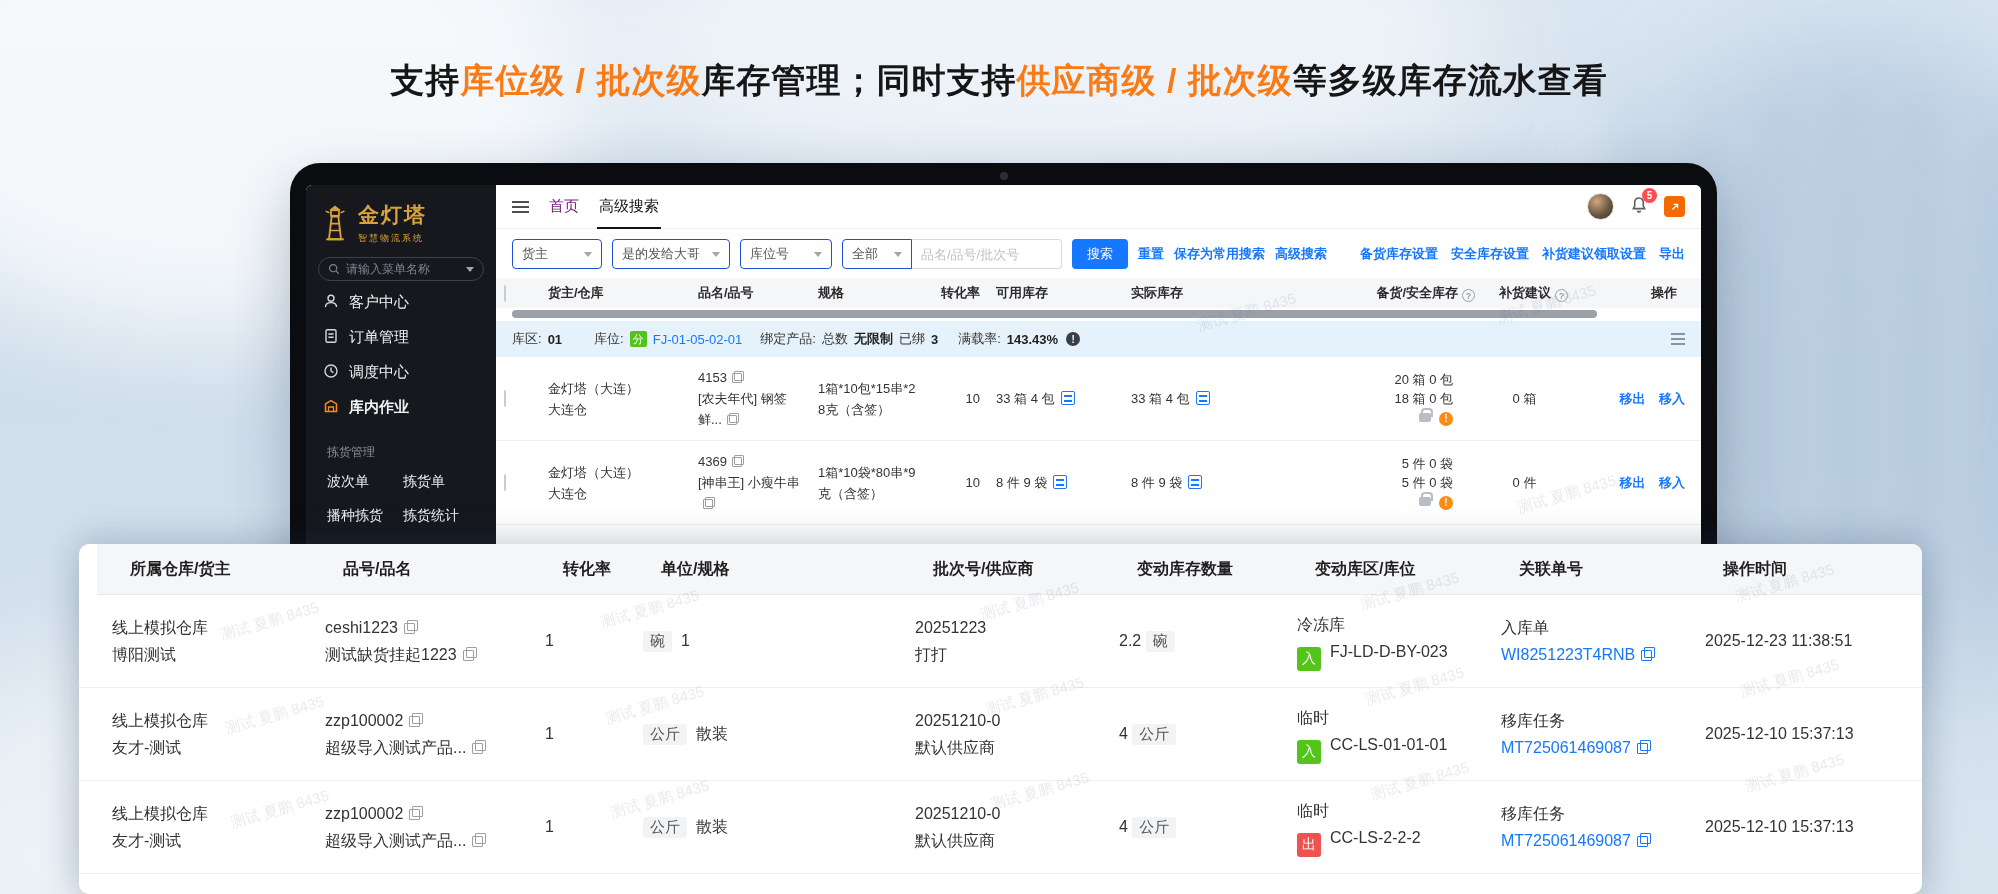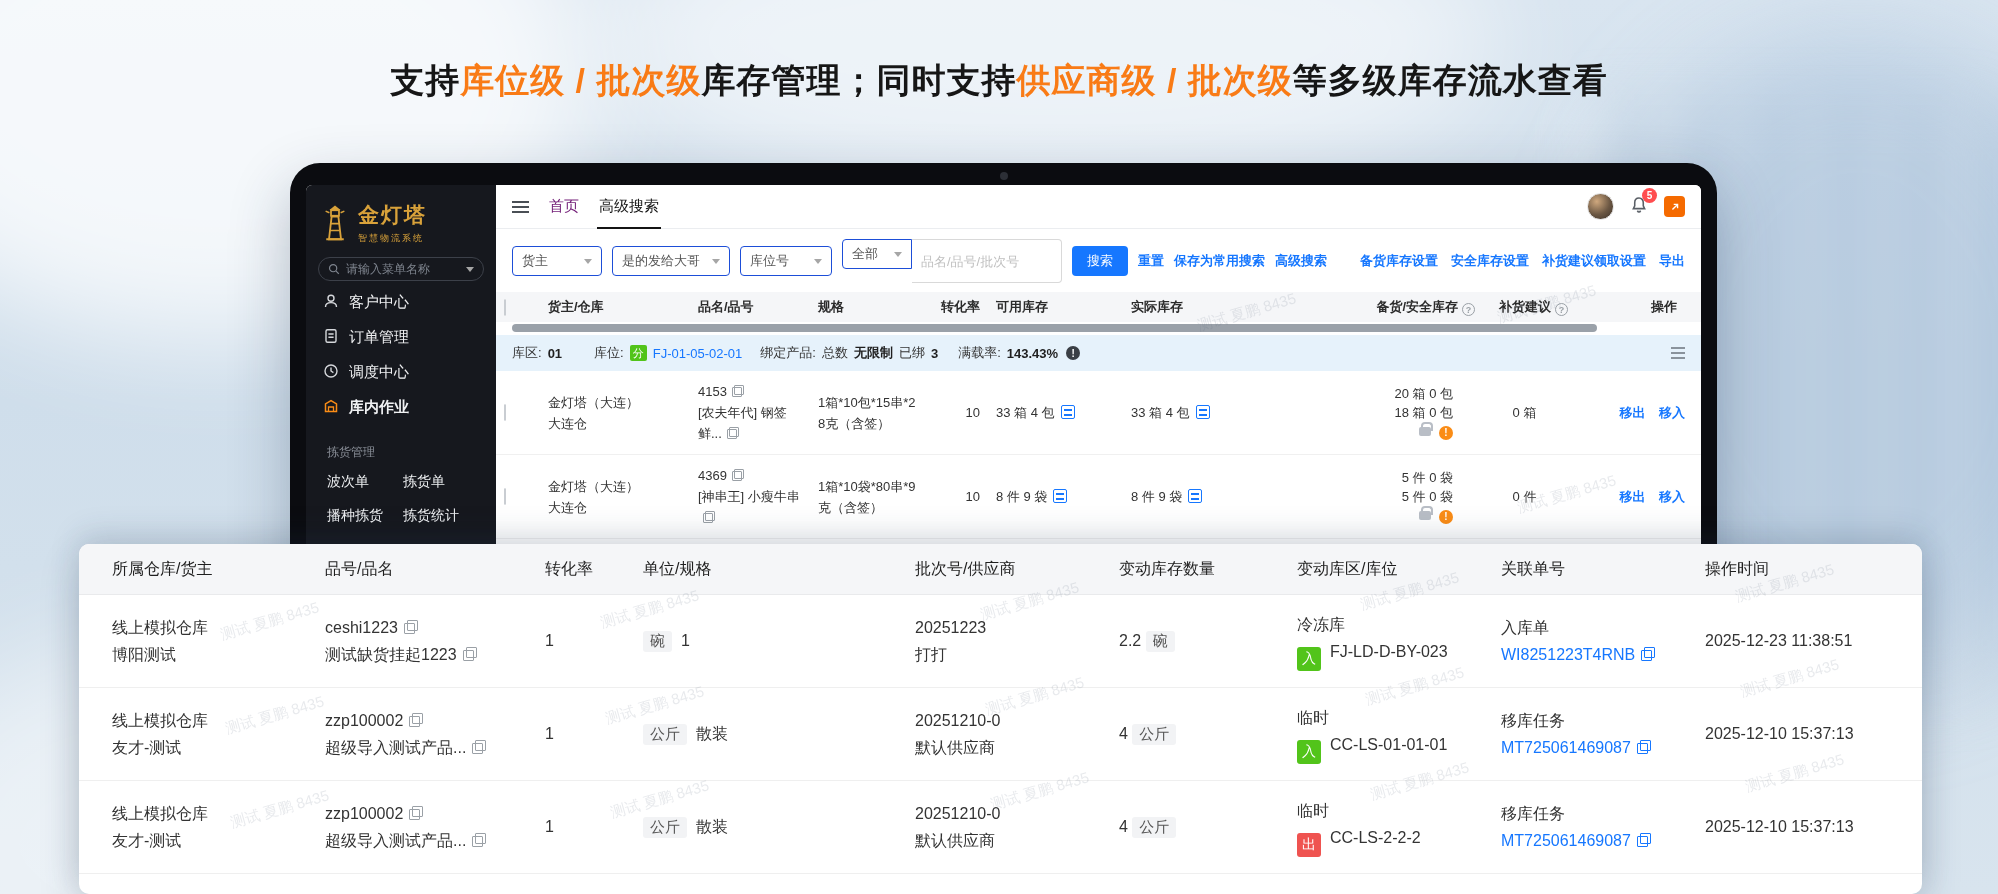--- a/index.html
+++ b/index.html
@@ -51,21 +51,21 @@
   .avatar { width:27px; height:27px; border-radius:50%; background:radial-gradient(circle at 35% 30%, #cfa87e, #6b5743 55%, #3a3028 100%); border:1px solid #e3e3e3; cursor:pointer; }
   .bell-wrap { position:relative; cursor:pointer; }
   .badge { position:absolute; top:-8px; right:-9px; background:#ff4d4f; color:#fff; font-size:10px; font-weight:bold; border-radius:8px; min-width:15px; height:15px; line-height:15px; text-align:center; padding:0 3px; }
   .appbtn { width:21px; height:21px; border-radius:4px; background:#f56a00; display:flex; align-items:center; justify-content:center; cursor:pointer; }
 
   .filterbar { display:flex; align-items:center; gap:10px; padding:10px 16px 9px; flex-shrink:0; }
   .select { display:flex; align-items:center; justify-content:space-between; gap:8px; border:1px solid #1d4ed8; border-radius:4px; height:30px; padding:0 9px; color:#555; cursor:pointer; background:#fff; white-space:nowrap; }
   .caret { width:0; height:0; border-left:4px solid transparent; border-right:4px solid transparent; border-top:5px solid #a6a6a6; }
   .input-group { display:flex; }
   .input-group .select { border-radius:4px 0 0 4px; }
-  .input-group input { width:150px; height:44px; border:1px solid #d9d9d9; border-left:none; border-radius:0 4px 4px 0; padding:0 9px; font-size:13px; outline:none; color:#333; }
+  .input-group input { width:150px; height:30px; border:1px solid #d9d9d9; border-left:none; border-radius:0 4px 4px 0; padding:0 9px; font-size:13px; outline:none; color:#333; }
   .input-group input::placeholder { color:#bfbfbf; }
   .btn-search { background:#1677ff; color:#fff; border:none; border-radius:4px; height:30px; padding:0 15px; font-size:13px; font-weight:500; cursor:pointer; }
   .flink { color:#1677ff; font-size:13px; font-weight:700; white-space:nowrap; cursor:pointer; text-decoration:none; }
   .filter-right { margin-left:auto; display:flex; gap:13px; }
 
   .lt-grid { display:grid; grid-template-columns:44px 150px 120px 120px 58px 135px 165px 195px 93px 1fr; align-items:center; }
   .lt-head { background:#f5f6f8; height:30px; font-weight:600; color:#2b2b2b; flex-shrink:0; }
   .lt-head > div, .lt-row > div { padding:0 8px; }
   .cb { width:15px; height:15px; border:1px solid #c9cdd2; border-radius:2px; background:#fff; margin:0 auto; cursor:pointer; }
   .q-icon { display:inline-flex; width:13px; height:13px; border-radius:50%; border:1px solid #9aa0a6; color:#9aa0a6; font-size:9px; align-items:center; justify-content:center; margin-left:4px; vertical-align:-2px; }
@@ -97,21 +97,21 @@
   .lock::before { content:""; position:absolute; top:-5px; left:2px; width:8px; height:7px; border:2px solid #b9bec6; border-bottom:none; border-radius:4px 4px 0 0; }
   .warn { display:inline-flex; width:14px; height:14px; border-radius:50%; background:#fa8c16; color:#fff; font-size:10px; font-weight:bold; align-items:center; justify-content:center; }
   .advice-cell { text-align:center; padding-right:18px !important; }
   .action-cell { text-align:right; padding-right:16px !important; white-space:nowrap; }
   .action-cell .flink { margin-left:10px; }
 
   
   .flow-card { position:absolute; left:79px; top:544px; width:1843px; height:350px; background:#fff; border-radius:10px; z-index:5; overflow:hidden;
     box-shadow:0 -10px 30px rgba(40,60,90,.15), 0 16px 40px rgba(40,60,90,.2); }
   .fl-grid { display:grid; grid-template-columns:213px 220px 98px 272px 204px 178px 204px 204px 217px; align-items:center; padding-left:33px; }
-  .fl-head { height:51px; background:#f5f6f8; border-bottom:1px solid #e9eaec; font-size:16px; font-weight:normal; color:#1f1f1f; }
+  .fl-head { height:51px; background:#f5f6f8; border-bottom:1px solid #e9eaec; font-size:16px; font-weight:bold; color:#1f1f1f;margin-left:18px; }
   .fl-head > div, .fl-row > div { padding-right:14px; }
   .fl-row { height:93px; border-bottom:1px solid #efefef; font-size:16px; color:#333; }
   .fl-row .cell-2l div { line-height:27px; }
   .fl-row .copy { width:14px; height:14px; margin-left:6px; }
   .fl-row .copy::before, .fl-row .copy::after { width:9px; height:9px; }
   .unit-badge { display:inline-block; background:#f2f3f5; color:#555; border-radius:3px; padding:1px 7px; font-size:15px; }
   .dir-badge { display:inline-flex; width:24px; height:24px; border-radius:3px; color:#fff; font-size:14px; align-items:center; justify-content:center; margin-right:9px; vertical-align:-6px; }
   .dir-in { background:#52c41a; }
   .dir-out { background:#ef5350; }
   .doc-link { color:#1677ff; cursor:pointer; }

